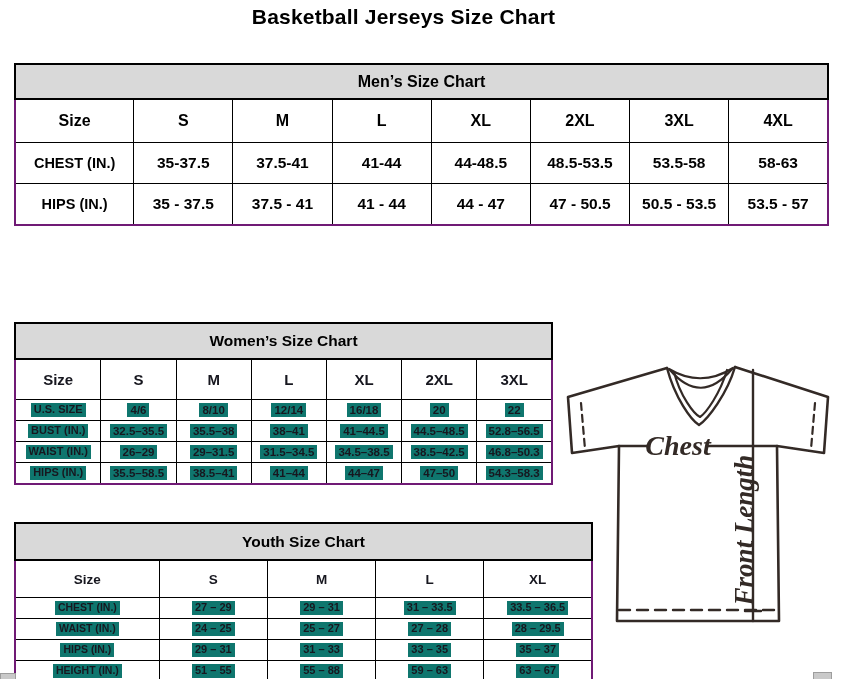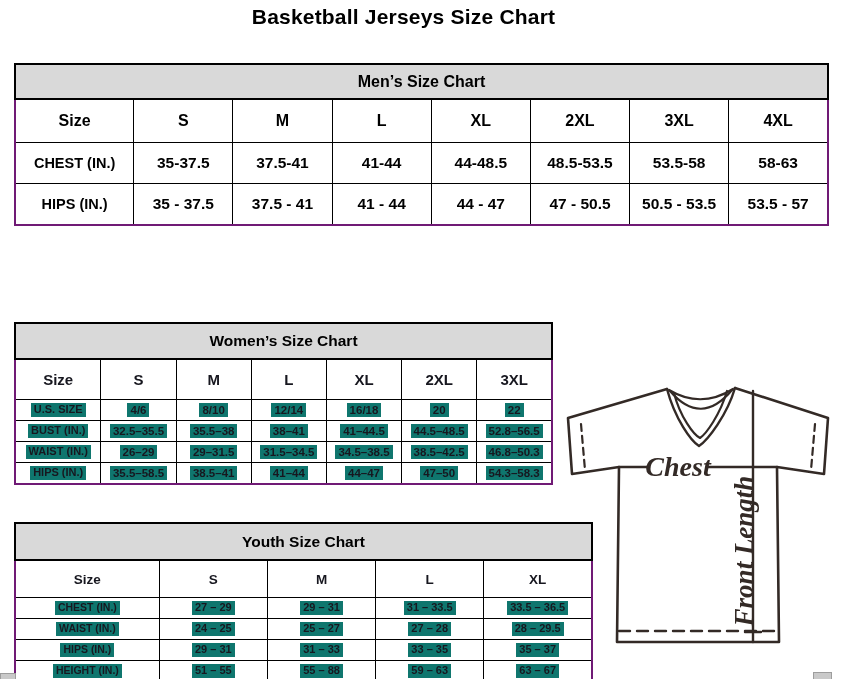--- a/index.html
+++ b/index.html
@@ -38,21 +38,21 @@
   table.womens td.rowlabel{font-size:11px;}
   
   table.youth{left:14px;top:493px;width:579px;color:#17171f;margin-top:29px;}
   table.youth tr.band th{height:35px;font-size:15.5px;color:#000;}
   table.youth tr.cols th{height:36px;font-size:13.5px;}
   table.youth tbody td{height:20px;font-size:11px;}
   table.youth td.rowlabel{font-size:10.5px;}
   
   .hl{background:#0f766e;padding:0 3px;display:inline-block;line-height:1.25;}
   
-  .jersey-wrap{position:absolute;left:556px;top:377px;width:284px;height:284px;}
+  .jersey-wrap{position:absolute;left:556px;top:356px;width:284px;height:284px;}
   .jersey-wrap svg{display:block;}
   .diagram-text{
     font-family:"Liberation Serif","DejaVu Serif",serif;
     font-style:italic;font-weight:bold;fill:#332a26;
   }
   
   .frag{position:absolute;background:#c9c9c9;border:1px solid #9d9d9d;}
   .frag.left{left:0;top:673px;width:14px;height:6px;}
   .frag.right{left:813px;top:672px;width:17px;height:6px;}
 </style>

